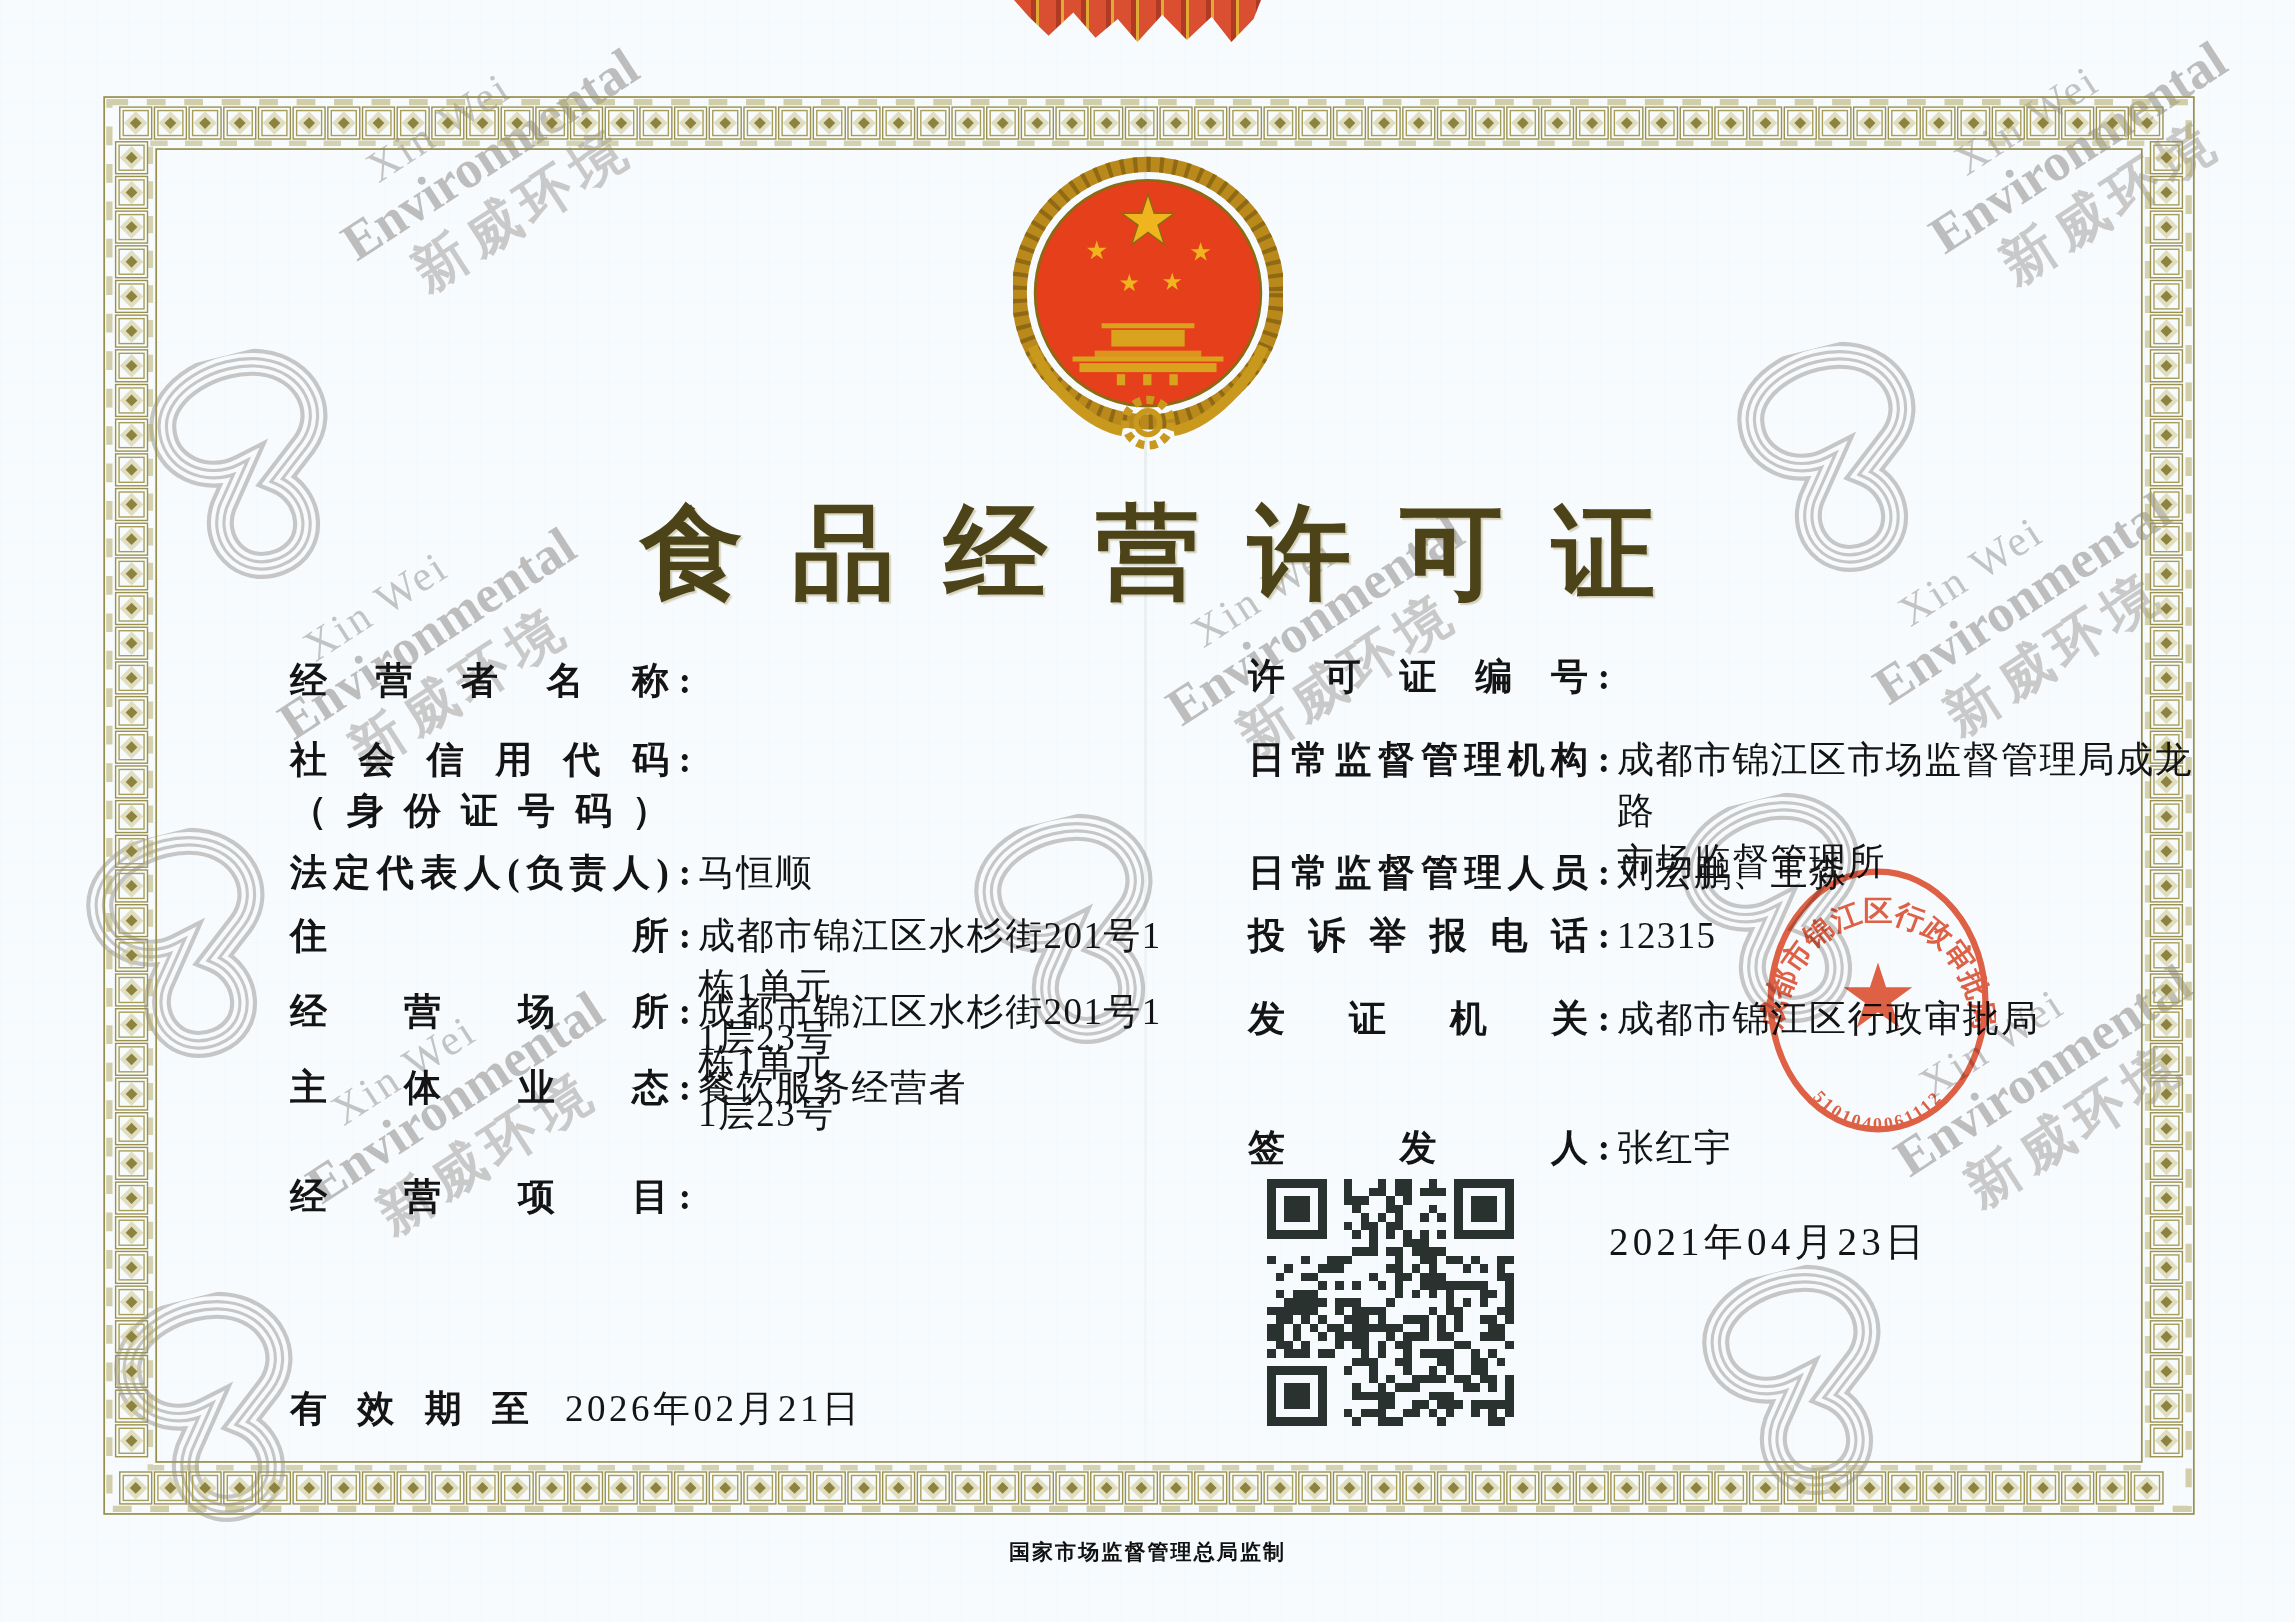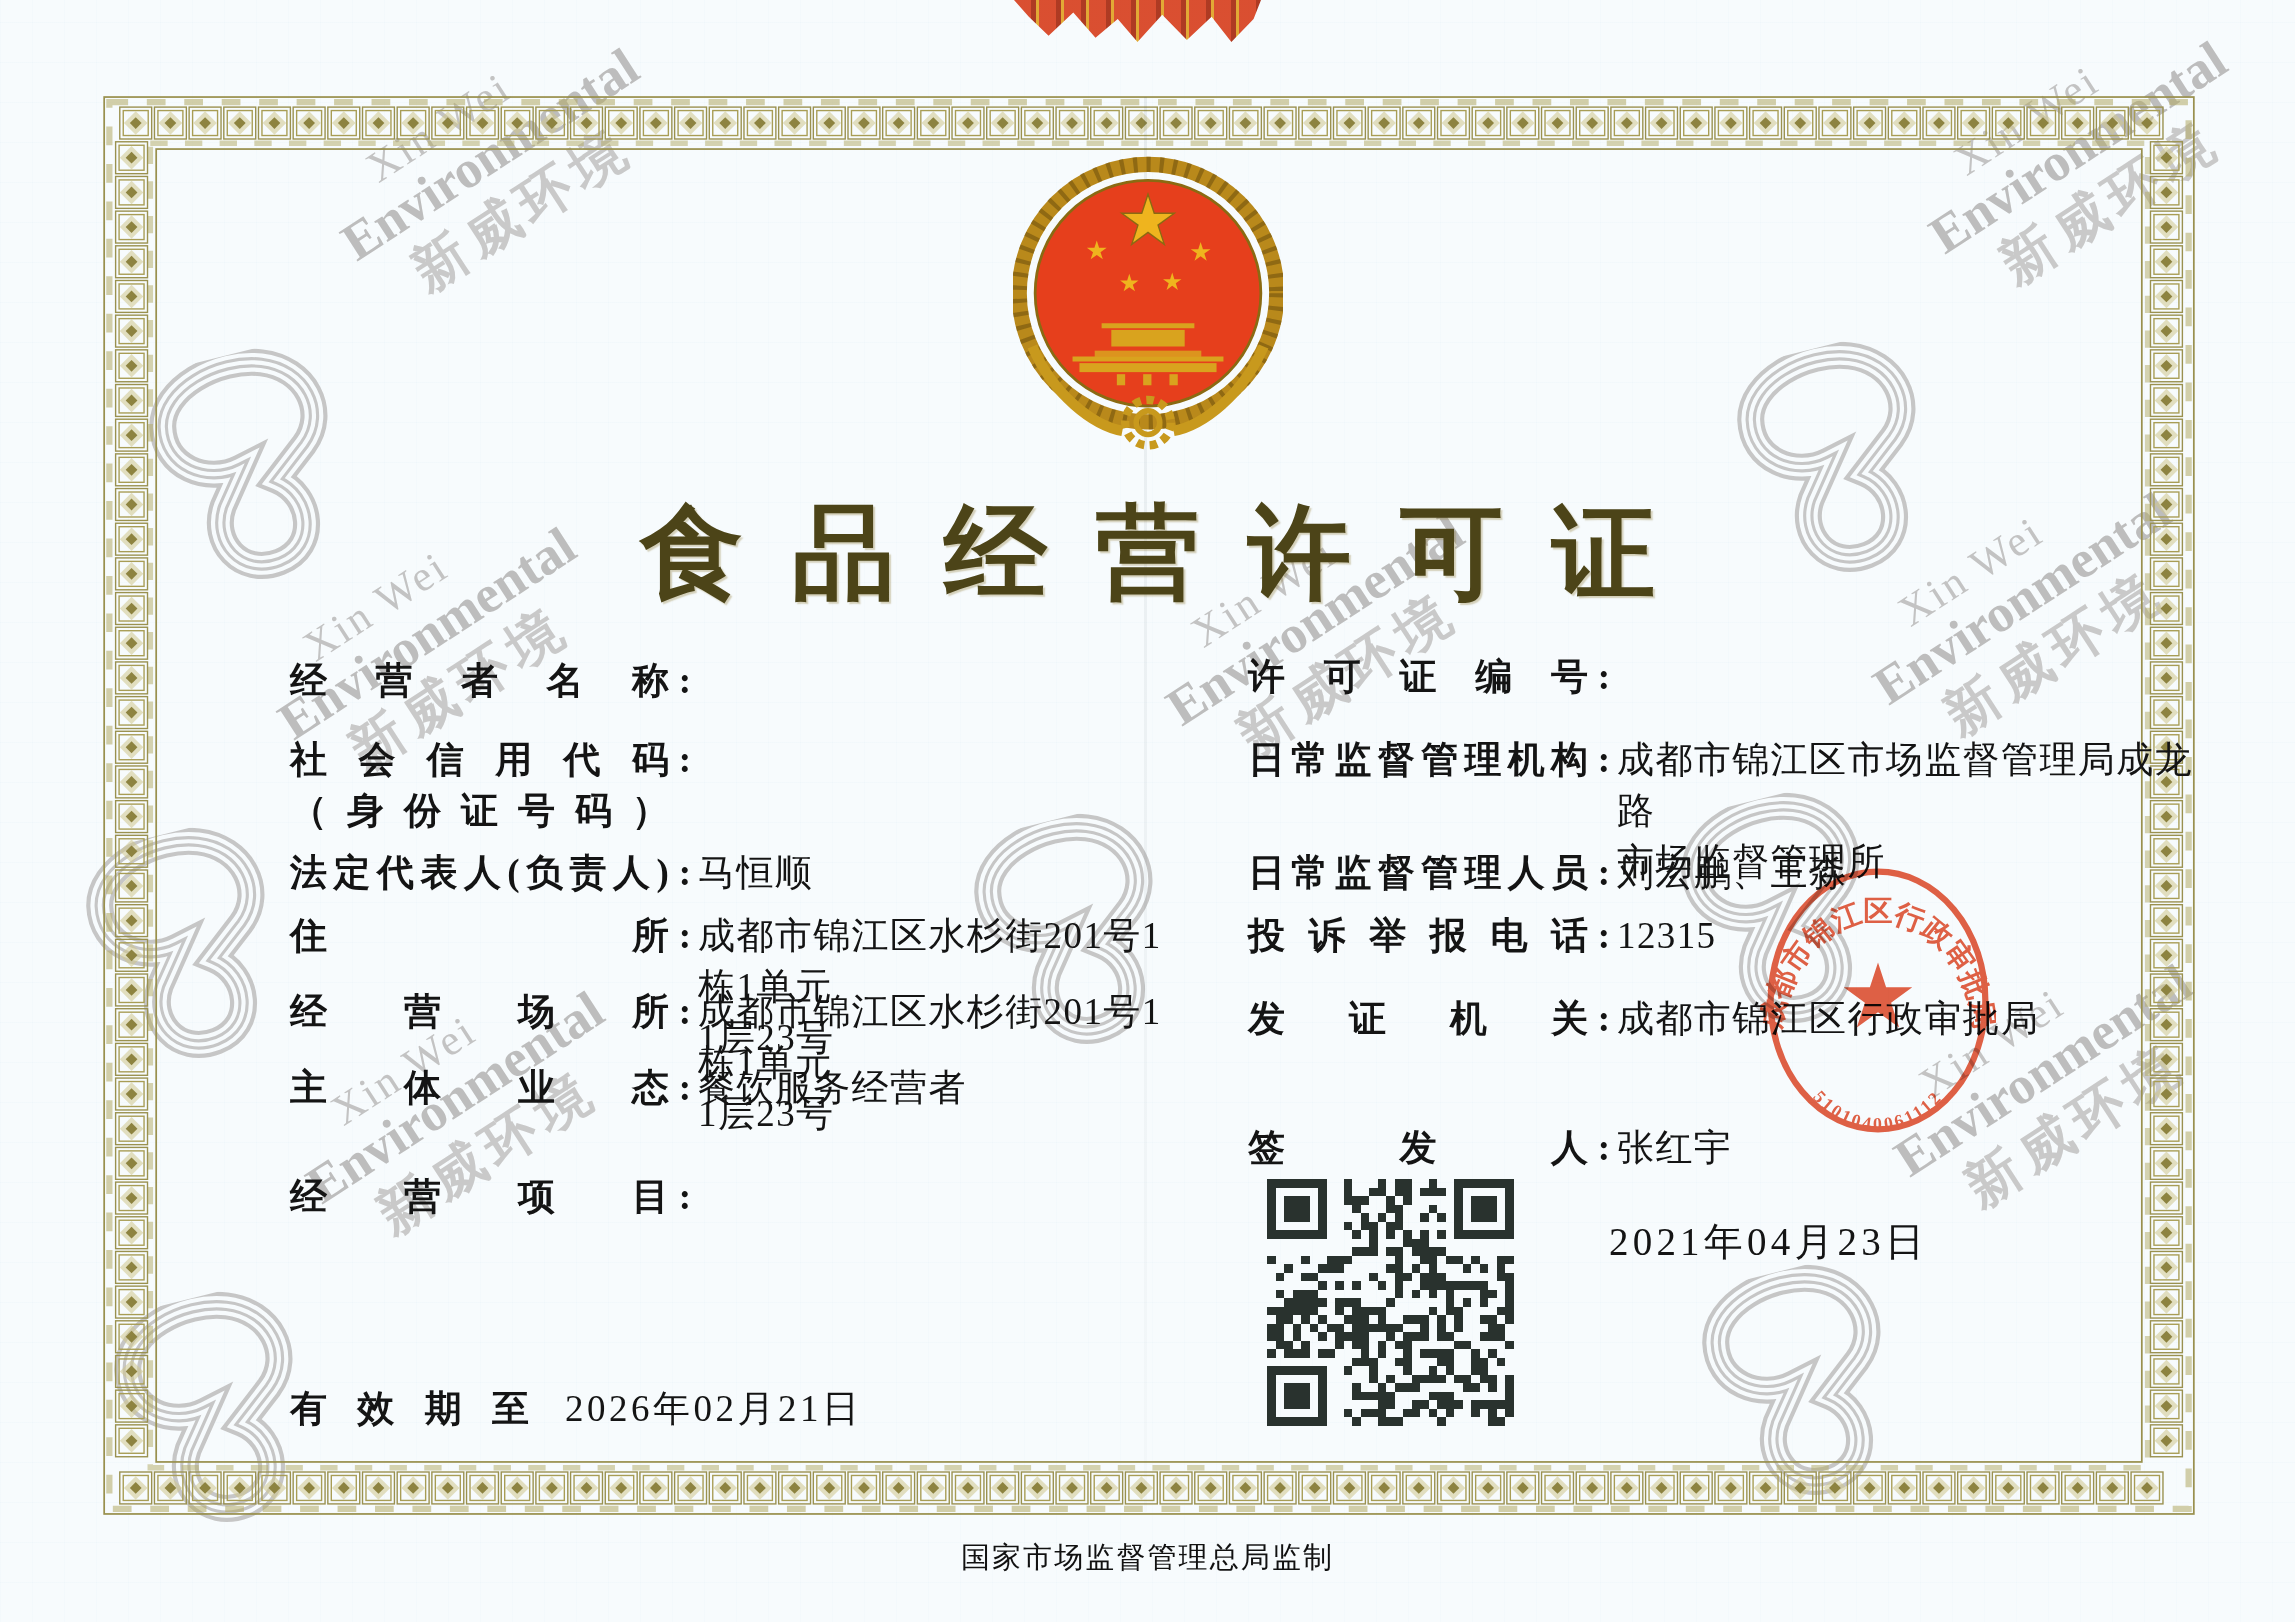--- a/index.html
+++ b/index.html
@@ -46,21 +46,21 @@
   .valid-row{position:absolute;left:290px;top:1384px;display:flex;z-index:3;font-size:37px;}
   .valid-row .flabel{width:239px;font-weight:bold;flex:none;}
   .valid-row .val{margin-left:36px;letter-spacing:3.5px;}
   .issue-date{position:absolute;left:1609px;top:1215px;z-index:3;font-size:39px;letter-spacing:4.2px;}
   
   .seal{position:absolute;left:1760px;top:862px;width:236px;height:277px;z-index:4;opacity:.88;mix-blend-mode:multiply;}
   #qrSvg{position:absolute;left:1267px;top:1179px;width:247px;height:247px;z-index:3;fill:#29322e;}
   .fold{position:absolute;left:1144px;top:97px;width:2.8px;height:1415px;z-index:2;
     background:linear-gradient(180deg,rgba(60,80,90,.09),rgba(60,80,90,.02));}
   .bottom-caption{position:absolute;left:0;right:0;top:1538px;text-align:center;z-index:3;
-    font-size:29px;font-weight:normal;letter-spacing:2.1px;color:#111;}
+    font-size:21px;font-weight:bold;letter-spacing:2.1px;color:#111;}
 </style>
 </head>
 <body>
 
 <div id="page">
 
   <div class="wm" style="left:146px;top:180px;">
       <svg class="wm-logo" viewBox="0 0 200 220">
         <path d="M135,15 C175,30 186,76 156,101 L122,128 C152,150 146,200 106,205 C66,210 46,170 66,140 L91,108 C56,116 20,90 28,52 C36,16 95,0 135,15 Z" fill="none" stroke="#c6c6c6" stroke-width="26"></path>
         <path d="M135,15 C175,30 186,76 156,101 L122,128 C152,150 146,200 106,205 C66,210 46,170 66,140 L91,108 C56,116 20,90 28,52 C36,16 95,0 135,15 Z" fill="none" stroke="#f7fbfd" stroke-width="18"></path>

